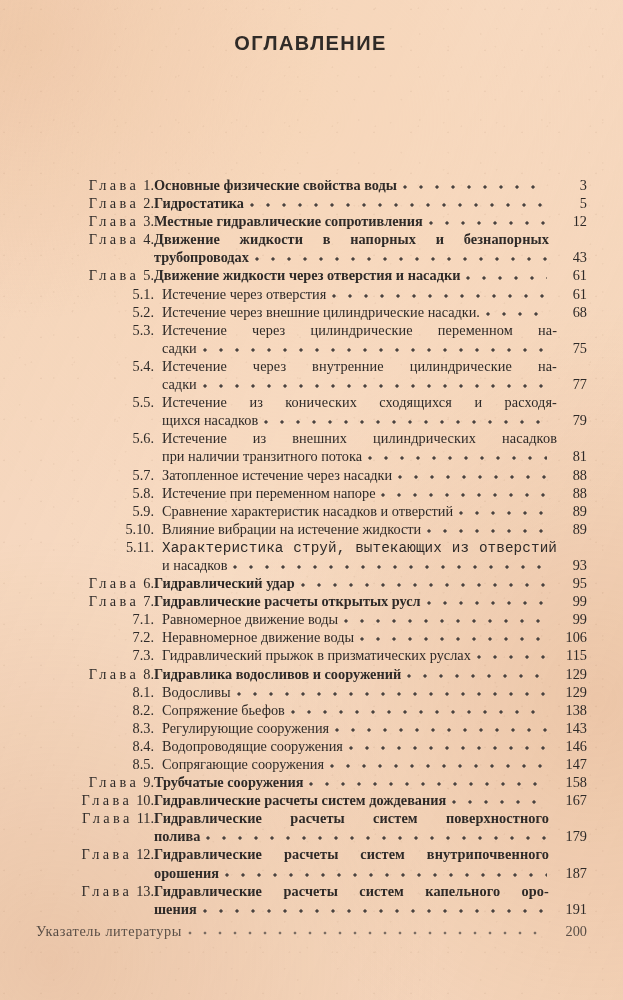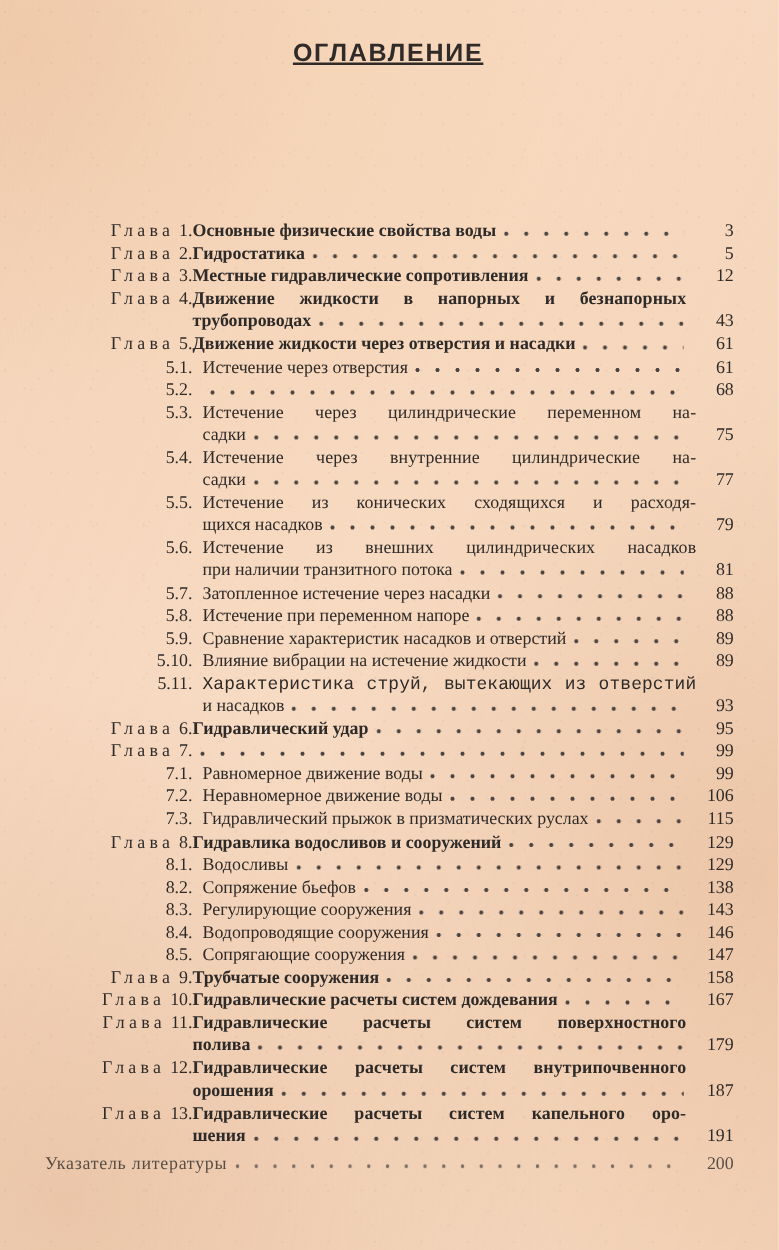--- a/index.html
+++ b/index.html
@@ -52,21 +52,20 @@
     top: 32px;
     left: 0;
     width: 621px;
     text-align: center;
     font-family: "Liberation Sans", "DejaVu Sans", sans-serif;
     font-size: 20px;
     font-weight: 600;
     letter-spacing: 1.4px;
     color: #302b28;
     z-index: 10;
-    text-decoration: underline;
   }
 
   
   #contents {
     position: absolute;
     top: 176px;
     left: 36px;
     width: 551px;
     z-index: 10;
   }
@@ -226,20 +225,21 @@
       <div class="toc-line sec">
         <span class="lbl"><span class="sec-num">5.1.</span></span>
         <span class="ttl">Истечение через отверстия</span>
         <span class="leader"></span>
         <span class="pg">61</span>
       </div>
     </div>
     <div class="toc-entry">
       <div class="toc-line sec">
         <span class="lbl"><span class="sec-num">5.2.</span></span>
+        <span class="ttl">Истечение через внешние цилиндрические насадки.</span>
         <span class="leader"></span>
         <span class="pg">68</span>
       </div>
     </div>
     <div class="toc-entry">
       <div class="toc-line sec">
         <span class="lbl"><span class="sec-num">5.3.</span></span>
         <span class="ttl spread" style="display: flex; justify-content: space-between; flex: 0 0 auto; width: 395px;">
           <span>Истечение</span>
           <span>через</span>
@@ -364,20 +364,21 @@
       <div class="toc-line ch">
         <span class="lbl"><span class="ch-word">Глава</span><span class="ch-num">6.</span></span>
         <span class="ttl">Гидравлический удар</span>
         <span class="leader"></span>
         <span class="pg">95</span>
       </div>
     </div>
     <div class="toc-entry">
       <div class="toc-line ch">
         <span class="lbl"><span class="ch-word">Глава</span><span class="ch-num">7.</span></span>
+        <span class="ttl">Гидравлические расчеты открытых русл</span>
         <span class="leader"></span>
         <span class="pg">99</span>
       </div>
     </div>
     <div class="toc-entry">
       <div class="toc-line sec">
         <span class="lbl"><span class="sec-num">7.1.</span></span>
         <span class="ttl">Равномерное движение воды</span>
         <span class="leader"></span>
         <span class="pg">99</span>

